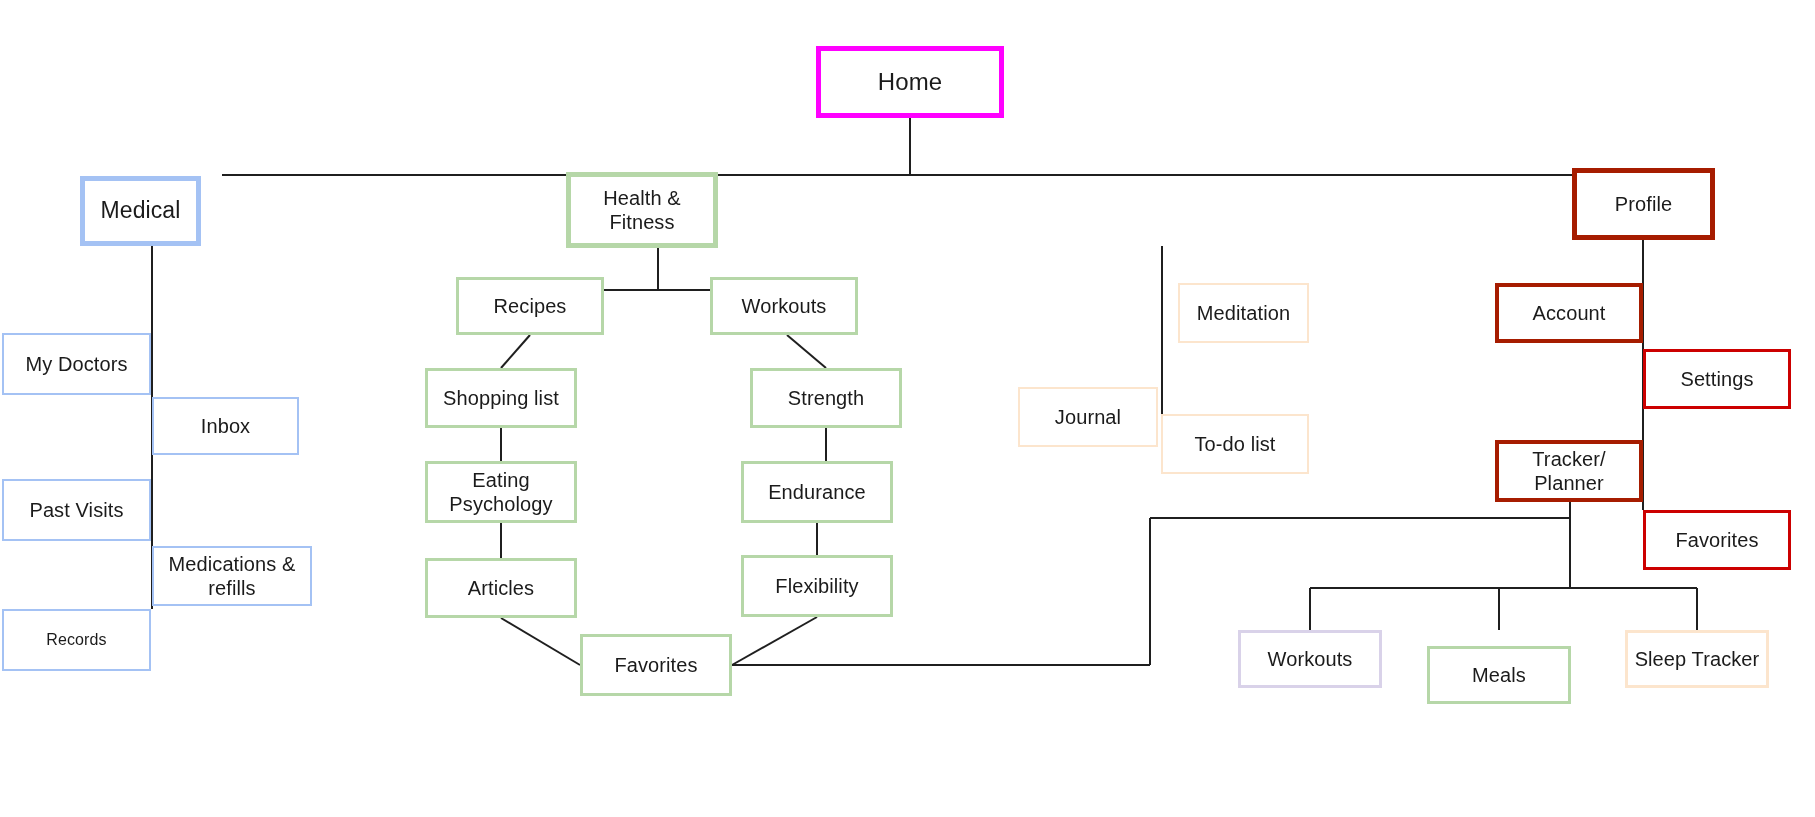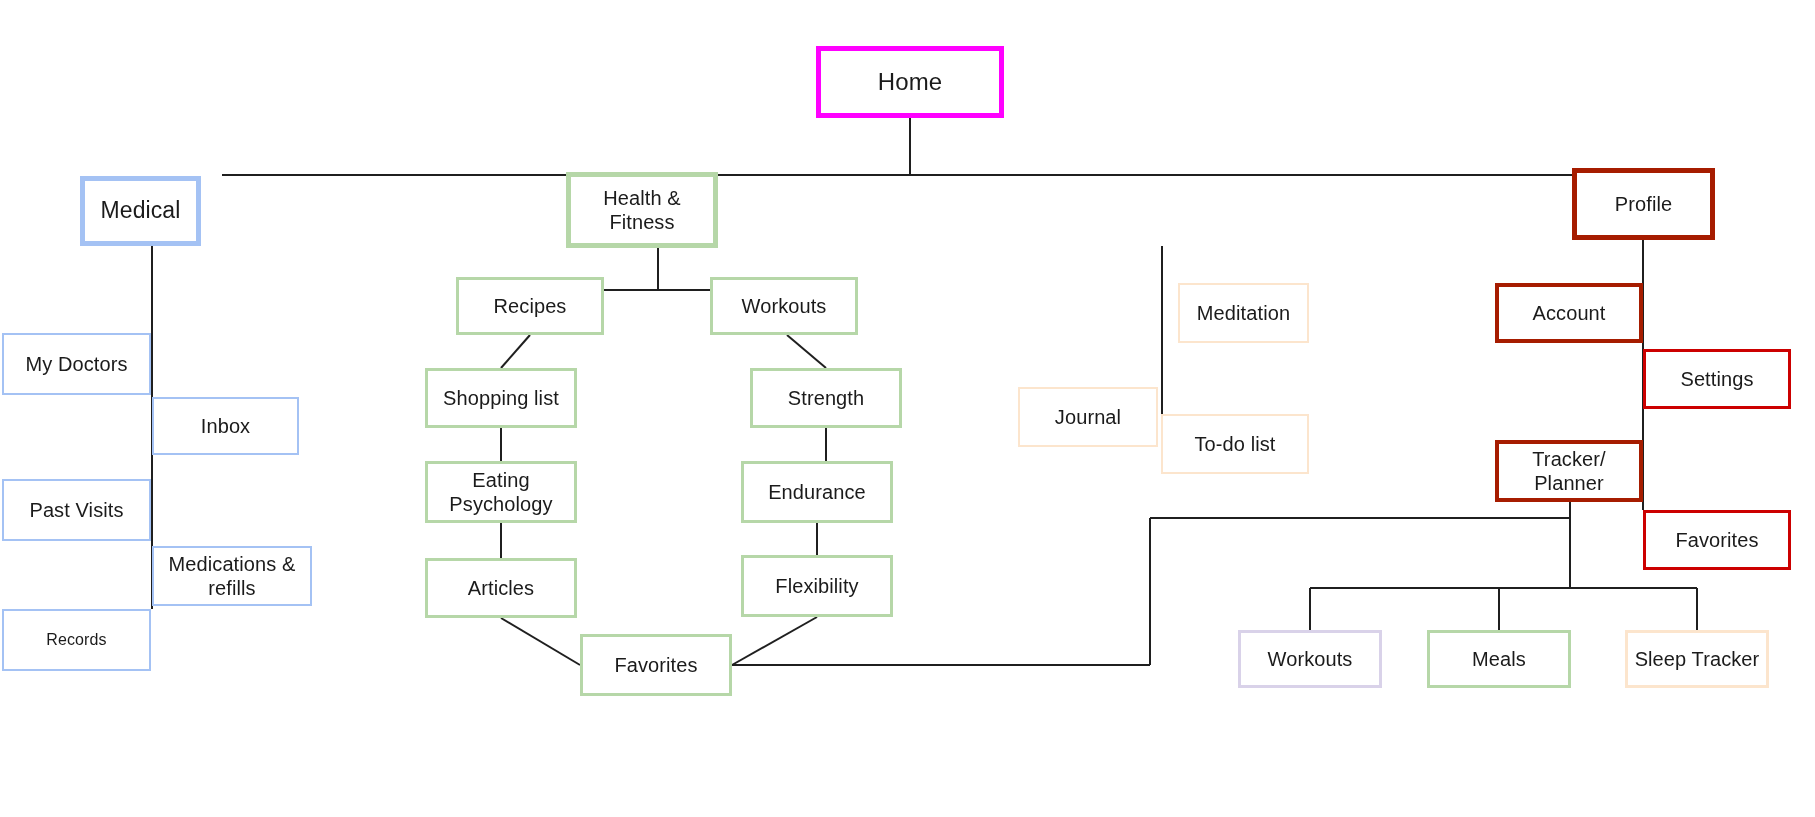--- a/index.html
+++ b/index.html
@@ -152,19 +152,19 @@
     <div class="node" style="left: 1495px; top: 440px; width: 148px; height: 62px; border: 4px solid rgb(166, 28, 0); font-size: 20px;">
       <span class="node-label">Tracker/
 Planner</span>
     </div>
     <div class="node" style="left: 1643px; top: 510px; width: 148px; height: 60px; border: 3px solid rgb(204, 0, 0); font-size: 20px;">
       <span class="node-label">Favorites</span>
     </div>
     <div class="node" style="left: 1238px; top: 630px; width: 144px; height: 58px; border: 3px solid rgb(217, 210, 233); font-size: 20px;">
       <span class="node-label">Workouts</span>
     </div>
-    <div class="node" style="left: 1427px; top: 630px; width: 144px; height: 58px; border: 3px solid rgb(182, 215, 168); font-size: 20px;">
+    <div class="node" style="left: 1427px; top: 646px; width: 144px; height: 58px; border: 3px solid rgb(182, 215, 168); font-size: 20px;">
       <span class="node-label">Meals</span>
     </div>
     <div class="node" style="left: 1625px; top: 630px; width: 144px; height: 58px; border: 3px solid rgb(252, 229, 205); font-size: 20px;">
       <span class="node-label">Sleep Tracker</span>
     </div>
   </div>
 
 </body></html>

